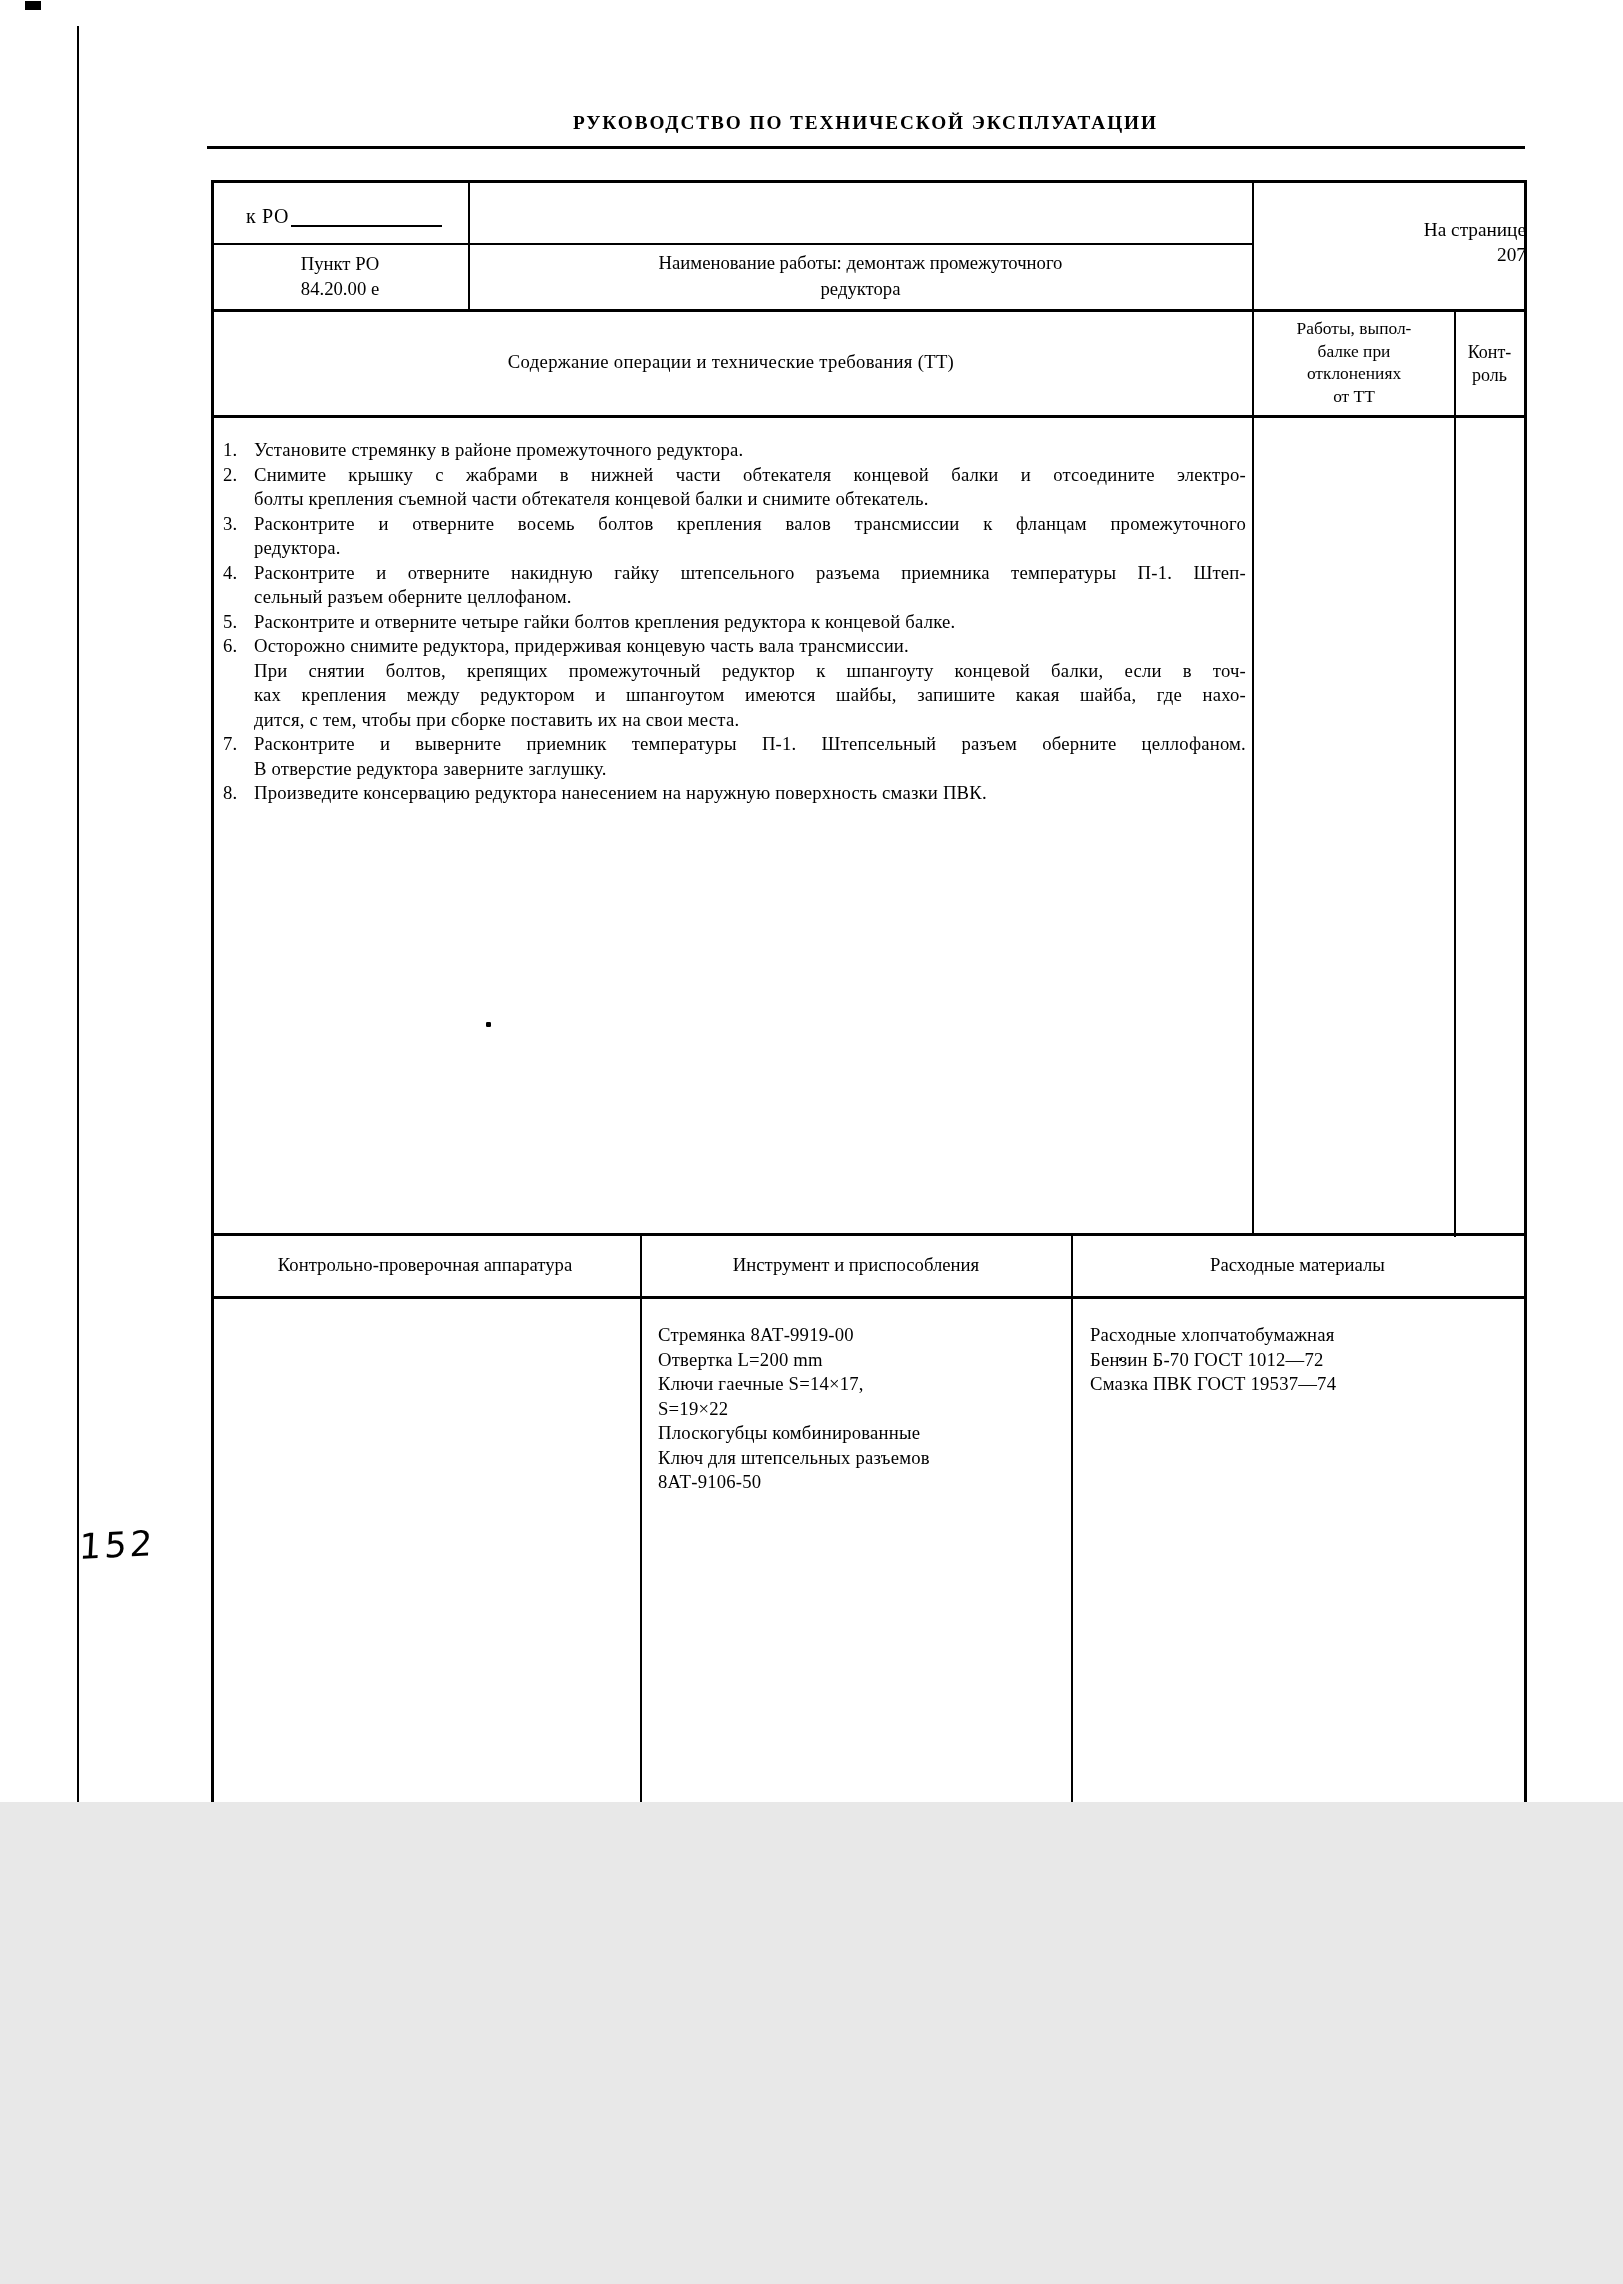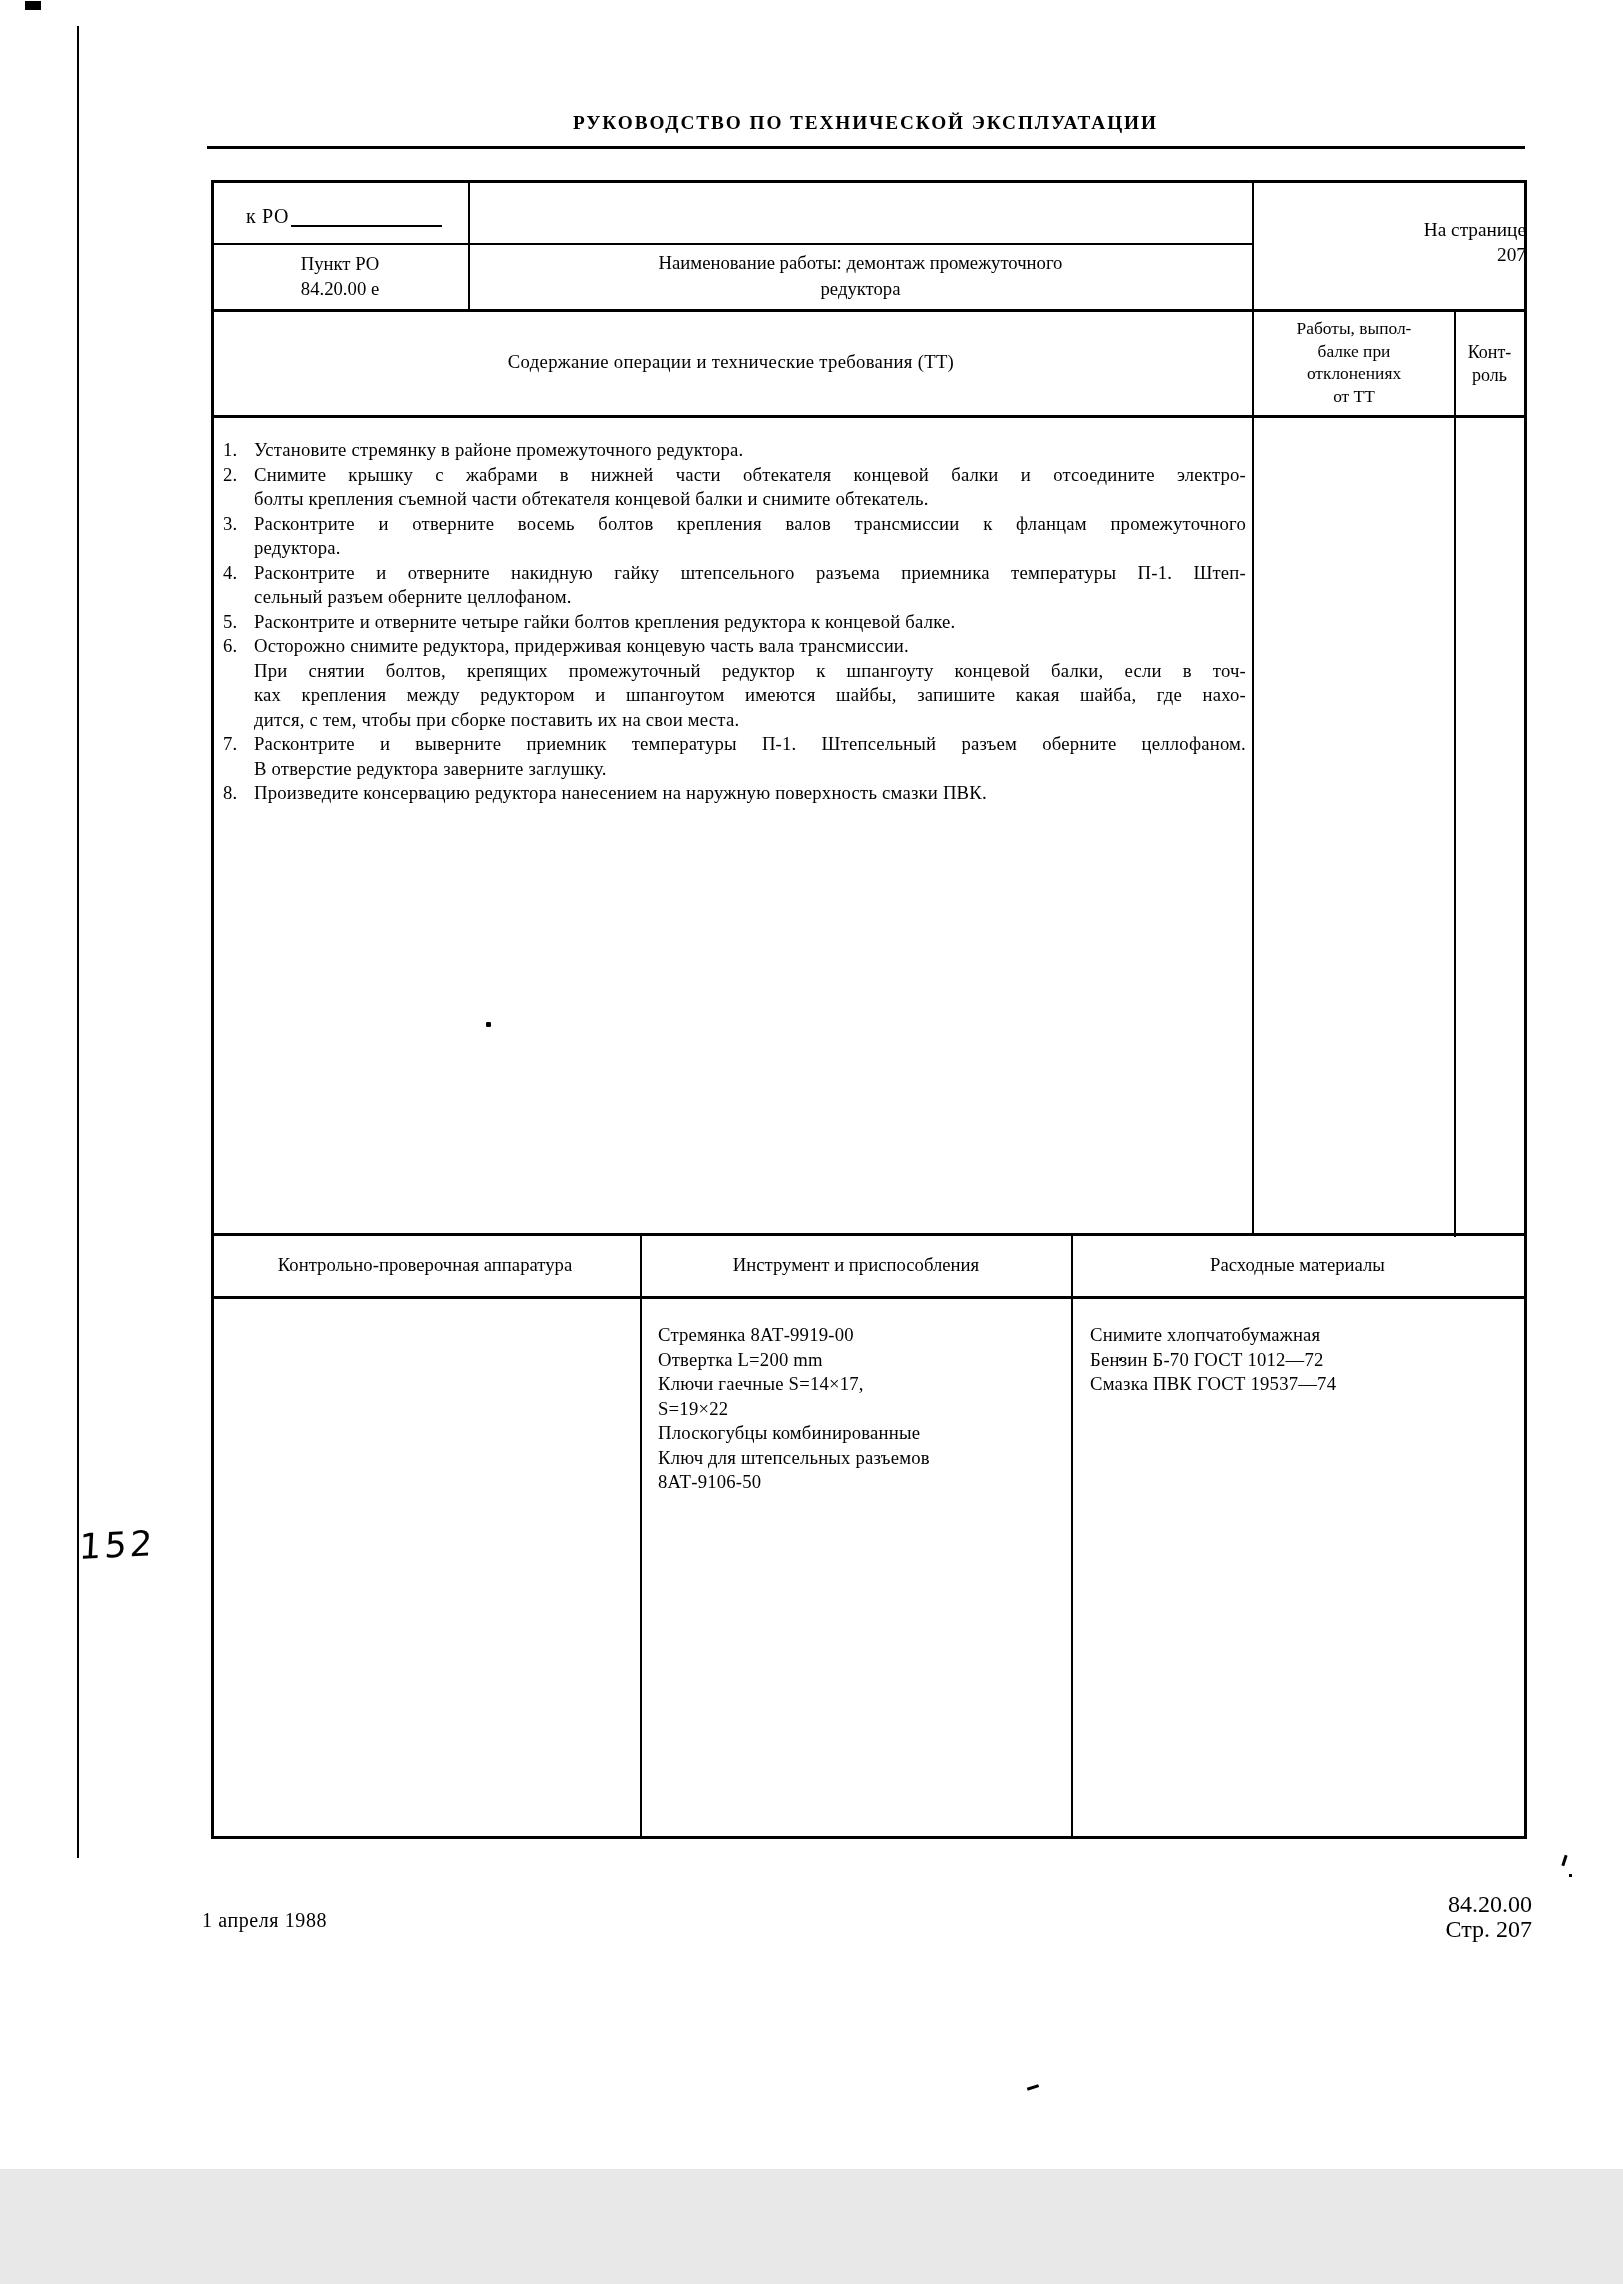--- a/index.html
+++ b/index.html
@@ -1,18 +1,18 @@
 <!DOCTYPE html>
 <html style="font-size:10.3px"><head>
 <meta charset="utf-8">
 <style>
   html,body{margin:0;padding:0;background:#e8e8e8;}
   .page{
     position:relative;
-    width:1624px;height:2169px;
+    width:1624px;height:1802px;
     background:#ffffff;
     color:#000;
     font-family:"Liberation Serif", serif;
     overflow:hidden;
   }
   .hl,.vl{position:absolute;background:#000;}
   .txt{position:absolute;line-height:1.25;}
   .pre{white-space:pre-line;}
 
   .heading{
@@ -148,21 +148,21 @@
   <div id="tools" class="tlist tools">
       <div>Стремянка 8АТ-9919-00</div>
       <div>Отвертка L=200 mm</div>
       <div>Ключи гаечные S=14×17,</div>
       <div>S=19×22</div>
       <div>Плоскогубцы комбинированные</div>
       <div>Ключ для штепсельных разъемов</div>
       <div>8АТ-9106-50</div>
     </div>
   <div id="materials" class="tlist materials">
-      <div>Снимите хлопчатобумажная</div>
+      <div>Расходные хлопчатобумажная</div>
       <div>Бензин Б-70 ГОСТ 1012—72</div>
       <div>Смазка ПВК ГОСТ 19537—74</div>
     </div>
 
   <div class="txt margin-note">152</div>
 
   <div class="txt fdate">1 апреля 1988</div>
   <div class="txt fref pre">84.20.00
 Стр. 207</div>
 

